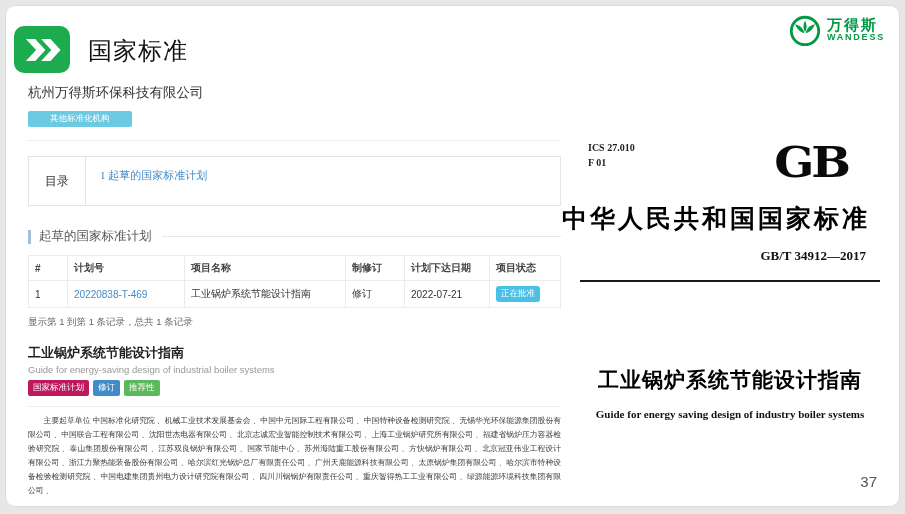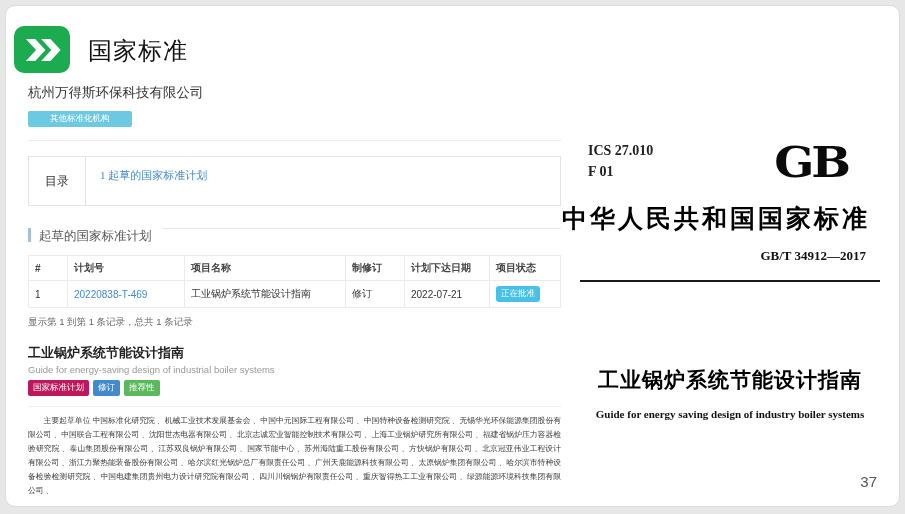--- a/index.html
+++ b/index.html
@@ -44,21 +44,21 @@
     margin-top:15px;border:1px solid #e4e4e4;height:48px;
     display:flex;align-items:stretch;
   }
   .toc-label{
     width:56px;display:flex;align-items:center;justify-content:center;
     font-size:12px;color:#333;border-right:1px solid #e4e4e4;
   }
   .toc-body{flex:1;padding:8px 0 0 14px;}
   .toc-link{font-size:11px;color:#428bca;text-decoration:none;}
   .section-head{
-    margin-top:22px;display:flex;align-items:flex-start;
+    margin-top:22px;display:flex;align-items:center;
     font-family:"Liberation Sans", sans-serif;
   }
   .section-bar{width:3px;height:14px;background:#a3c0d8;margin-right:8px;}
   .section-title{font-size:12.5px;color:#555;white-space:nowrap;}
   .section-rule{flex:1;border-top:1px solid #e8e8e8;margin-left:10px;}
   
   table.plans{
     margin-top:10px;width:100%;border-collapse:collapse;
     font-family:"Liberation Sans", sans-serif;font-size:10px;color:#333;
   }
@@ -90,21 +90,21 @@
     text-indent:2em;margin-top:7px;
   }
   .inline-link{color:#4a90d9;}
   .inline-link.visited{color:#c0504d;}
   
   .cover{
     position:absolute;left:556px;top:110px;width:336px;height:360px;
     background:#fff;font-family:"Liberation Serif", serif;color:#111;
   }
   .cover-ics{
-    position:absolute;left:26px;top:24px;font-size:14px;font-weight:bold;
+    position:absolute;left:26px;top:24px;font-size:10px;font-weight:bold;
     line-height:1.5;color:#222;
   }
   .gb-logo{
     position:absolute;right:50px;top:18px;
     font-size:47px;font-weight:900;letter-spacing:-3px;color:#0a0a0a;
     font-family:"DejaVu Serif", serif;transform:scaleY(0.92);
   }
   .cover-heading{
     position:absolute;left:0;top:86px;width:100%;
     font-size:25px;font-weight:bold;letter-spacing:3px;white-space:nowrap;color:#000;
@@ -134,20 +134,32 @@
 <div class="slide">
 
   <div class="chev-badge">
     <svg width="44" height="34" viewBox="0 0 52 40">
       <path d="M7 7 h11 l12 13 -12 13 H7 l12-13 z" fill="#ffffff"></path>
       <path d="M25 7 h11 l12 13 -12 13 H25 l12-13 z" fill="#ffffff"></path>
     </svg>
   </div>
   <div class="page-title">国家标准</div>
 
+  <div class="brand">
+    <svg width="34" height="36" viewBox="0 0 36 36">
+      <circle cx="18" cy="19" r="14.5" fill="none" stroke="#009a44" stroke-width="3"></circle>
+      <path d="M18 8 C15.8 12 15.8 17 18 20.5 C20.2 17 20.2 12 18 8 Z" fill="#009a44"></path>
+      <path d="M7.5 12 C9.5 17 13 20.5 17.3 21.5 C16.2 16.5 12.8 13 7.5 12 Z" fill="#009a44"></path>
+      <path d="M28.5 12 C26.5 17 23 20.5 18.7 21.5 C19.8 16.5 23.2 13 28.5 12 Z" fill="#009a44"></path>
+    </svg>
+    <div class="brand-text">
+      <span class="brand-cn">万得斯</span>
+      <span class="brand-en">WANDESS</span>
+    </div>
+  </div>
 
   <div class="webpage">
 
     <div class="company-title">杭州万得斯环保科技有限公司</div>
     <span class="badge-cyan">其他标准化机构</span>
 
     <div class="hairline"></div>
 
     <div class="toc-box">
       <div class="toc-label">目录</div>

